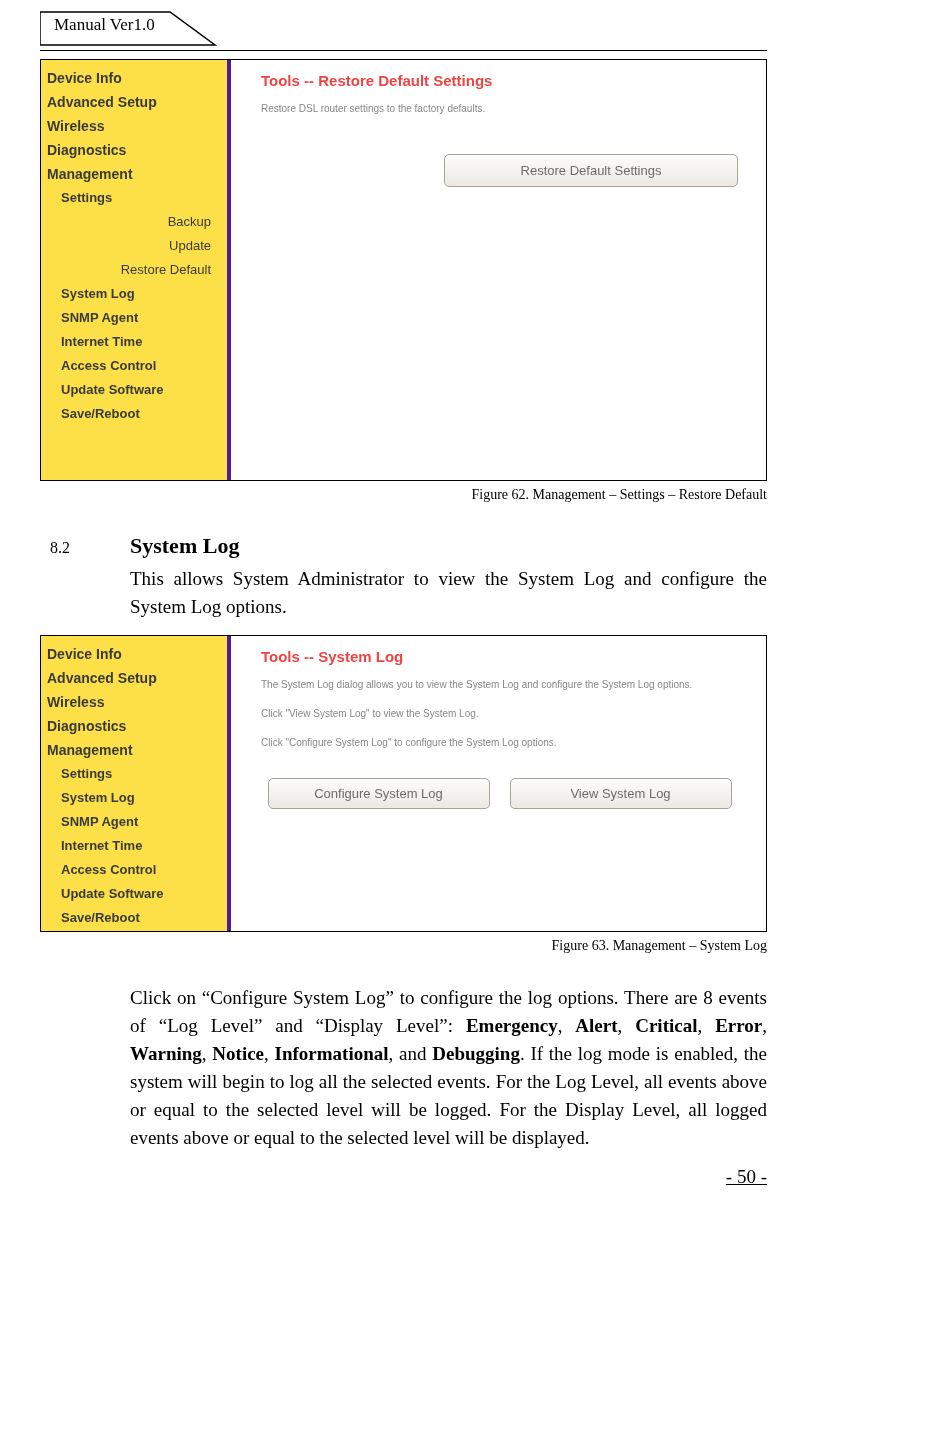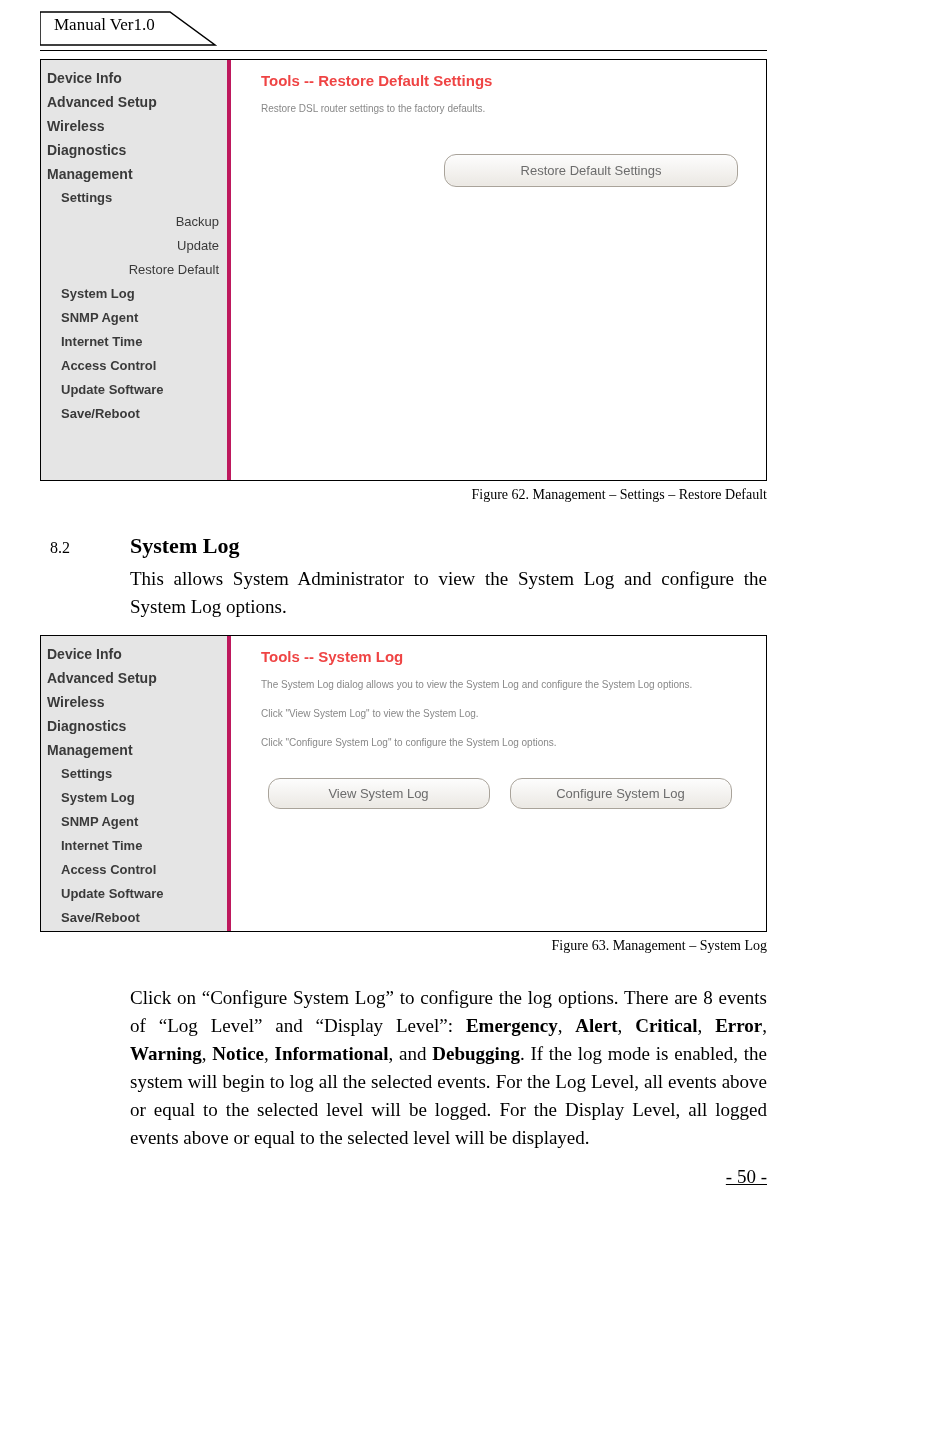--- a/index.html
+++ b/index.html
@@ -44,23 +44,23 @@
     border: 1.5px solid #000;
     margin: 0 0 6px 0;
     display: flex;
     background: #fff;
   }
   .figure-box.tall { height: 420px; }
   .figure-box.short { height: 295px; }
 
   .nav-pane {
     width: 190px;
-    border-right: 4px solid #be185d;
-    background: #e5e5e5;
-    padding: 6px 8px 0 6px;
+    border-right: 4px solid #4c1d95;
+    background: #fde047;
+    padding: 6px 16px 0 6px;
     box-sizing: border-box;
   }
   .nav-pane ul {
     list-style: none;
     margin: 0;
     padding: 0;
   }
   .nav-pane li {
     font-family: Verdana, Geneva, sans-serif;
     font-weight: bold;
@@ -95,21 +95,21 @@
   .btn-row {
     display: flex;
     justify-content: flex-end;
     gap: 20px;
     margin-top: 40px;
     padding-right: 10px;
   }
   .btn-row.center { justify-content: center; margin-top: 30px; }
   .ui-btn {
     border: 1px solid #a9a39a;
-    border-radius: 12px;
+    border-radius: 5px;
     background: linear-gradient(#fdfdfd,#ebe8e3);
     color: #6c6c6c;
     font-family: Verdana, Geneva, sans-serif;
     font-size: 13px;
     padding: 7px 20px;
     min-width: 180px;
     text-align: center;
     box-shadow: inset 0 0 1px #fff;
     filter: blur(0.4px);
   }
@@ -214,22 +214,22 @@
         <li class="sub1">Update Software</li>
         <li class="sub1">Save/Reboot</li>
       </ul>
     </div>
     <div class="content-pane">
       <div class="content-title">Tools -- System Log</div>
       <div class="content-text">The System Log dialog allows you to view the System Log and configure the System Log options.</div>
       <div class="content-text">Click "View System Log" to view the System Log.</div>
       <div class="content-text">Click "Configure System Log" to configure the System Log options.</div>
       <div class="btn-row center">
+        <div class="ui-btn">Configure System Log</div>
         <div class="ui-btn">View System Log</div>
-        <div class="ui-btn">Configure System Log</div>
       </div>
     </div>
   </div>
   <div class="fig-caption">Figure 63. Management – System Log</div>
 
   <div class="body-para" id="levels-para">Click on “Configure System Log” to configure the log options. There are 8 events of “Log Level” and “Display Level”: <b>Emergency</b>, <b>Alert</b>, <b>Critical</b>, <b>Error</b>, <b>Warning</b>, <b>Notice</b>, <b>Informational</b>, and <b>Debugging</b>. If the log mode is enabled, the system will begin to log all the selected events. For the Log Level, all events above or equal to the selected level will be logged. For the Display Level, all logged events above or equal to the selected level will be displayed.</div>
 
   <div class="page-number">- 50 -</div>
 </div>
 

